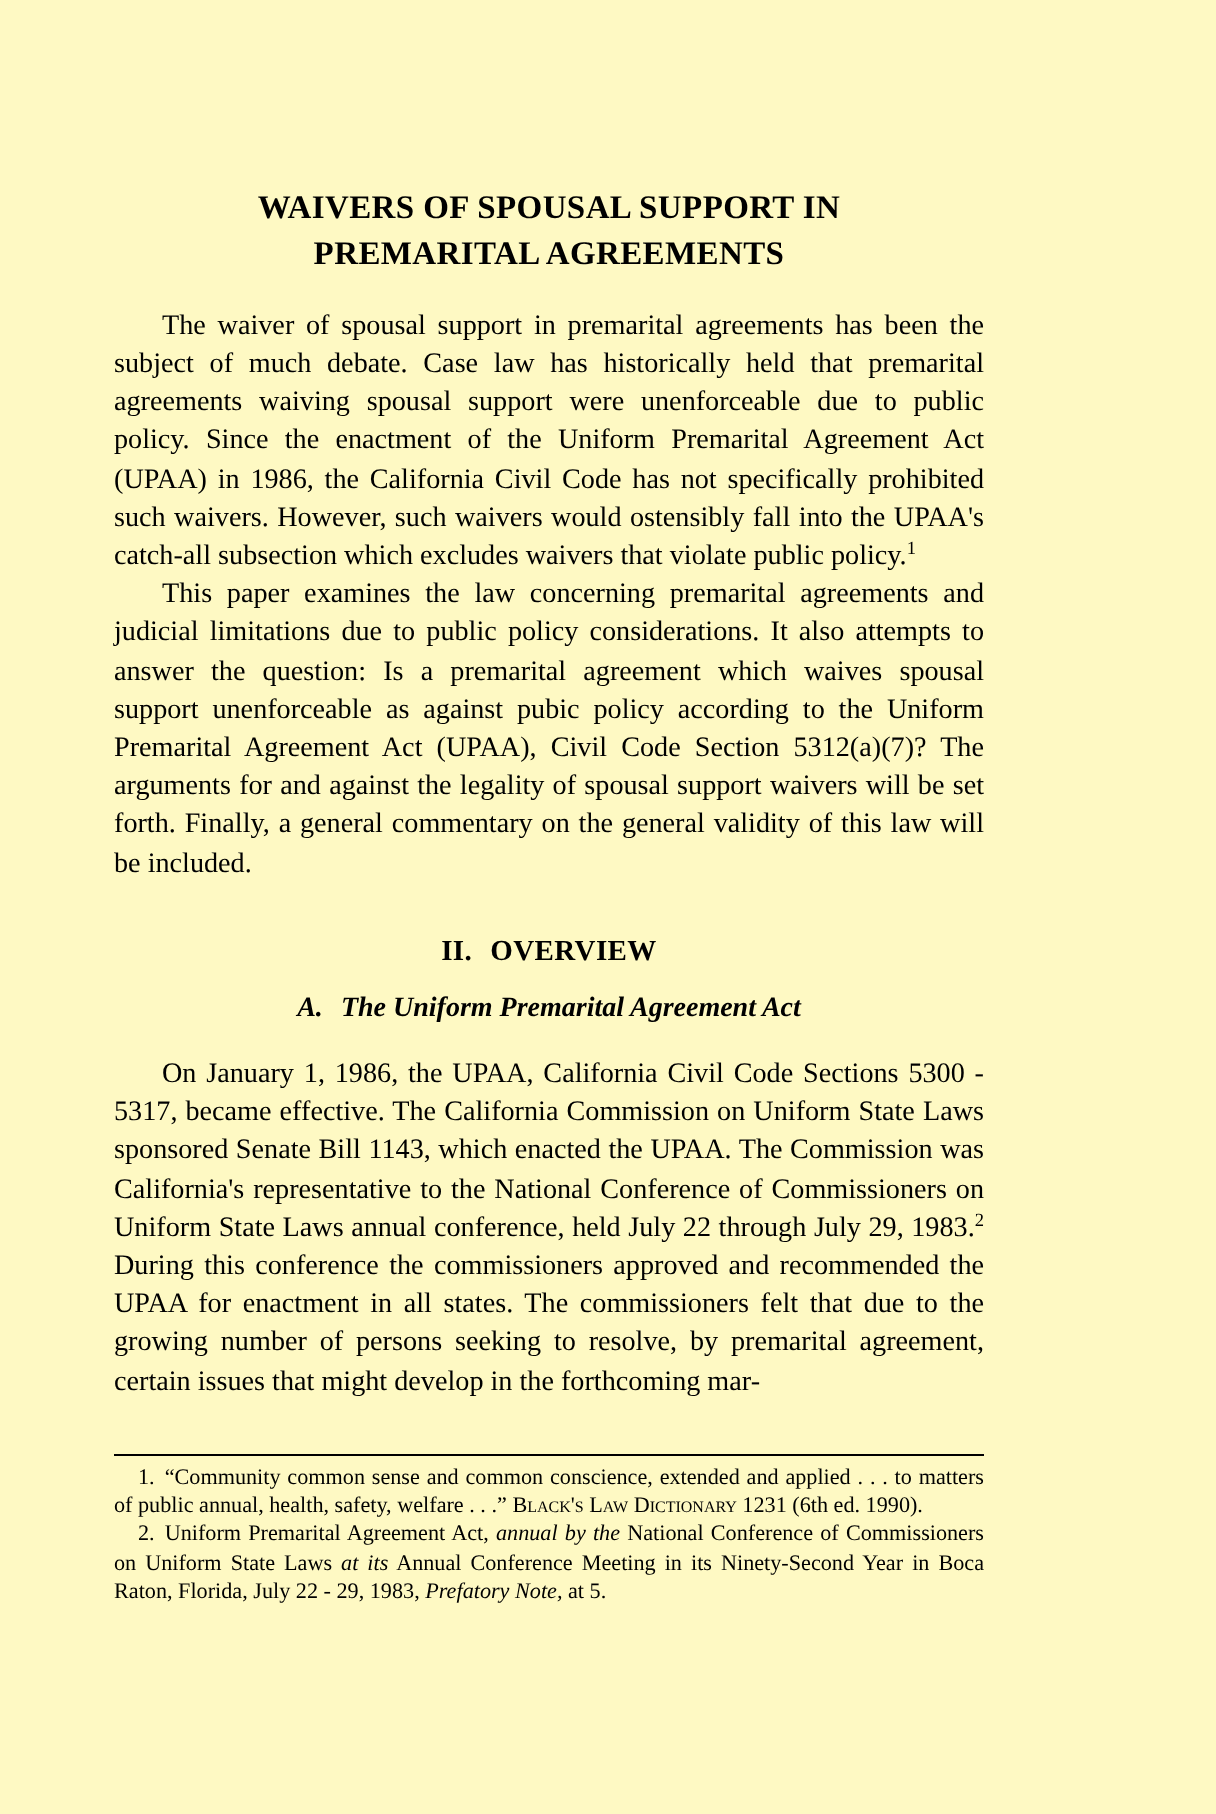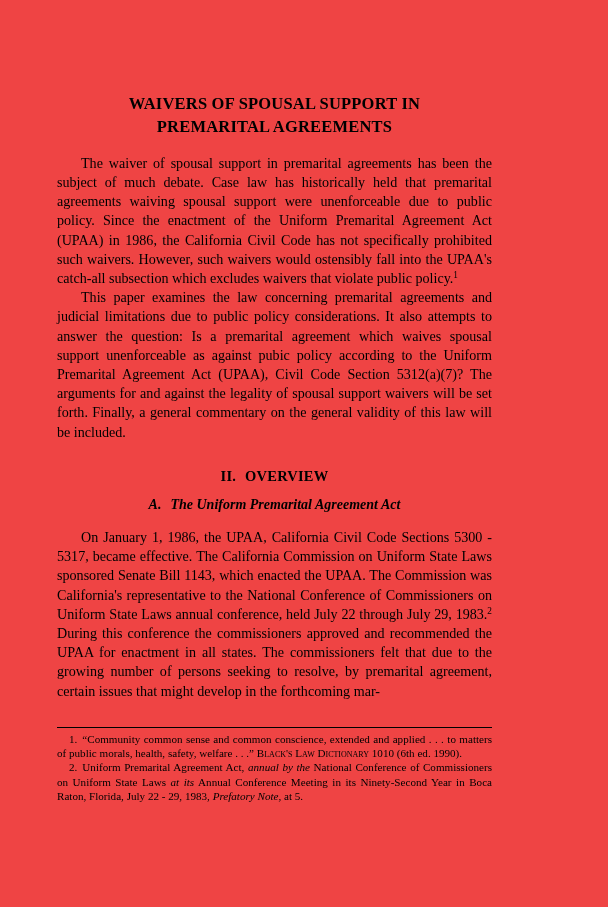--- a/index.html
+++ b/index.html
@@ -8,21 +8,21 @@
     background: #ffffff;
   }
   body {
     font-family: "Liberation Serif", "DejaVu Serif", serif;
     color: #000000;
   }
   .page {
     position: relative;
     width: 608px;
     height: 907px;
-    background: #ef4444;
+    background: #fef9c3;
     overflow: hidden;
     box-sizing: border-box;
   }
   .column {
     position: absolute;
     left: 57px;
     top: 0;
     width: 435px;
   }
 
@@ -149,19 +149,19 @@
       <span class="sub-letter">A.</span><span>The Uniform Premarital Agreement Act</span>
     </h3>
 
     <p class="body-text first-after-heading"><span class="indent"></span><span>On January 1, 1986, the UPAA, California Civil Code Sections 5300 - 5317, became effective.  The California Commission on Uniform State Laws sponsored Senate Bill 1143, which enacted the UPAA.  The Commission was California's representative to the National Conference of Commissioners on Uniform State Laws annual conference, held July 22 through July 29, 1983.</span><sup>2</sup><span>  During this conference the commissioners approved and recommended the UPAA for enactment in all states.  The commissioners felt that due to the growing number of persons seeking to resolve, by premarital agreement, certain issues that might develop in the forthcoming mar-</span></p>
 
   </div>
 
   <div class="footnotes">
     <hr class="fn-rule">
 
-    <p class="footnote"><span class="fn-num">1.</span><span>“Community common sense and common conscience, extended and applied . . . to matters of public morals, health, safety, welfare . . .” </span><span class="smallcaps">Black's Law Dictionary</span><span> 1010 (6th ed. 1990).</span></p>
+    <p class="footnote"><span class="fn-num">1.</span><span>“Community common sense and common conscience, extended and applied . . . to matters of public annual, health, safety, welfare . . .” </span><span class="smallcaps">Black's Law Dictionary</span><span> 1231 (6th ed. 1990).</span></p>
 
     <p class="footnote"><span class="fn-num">2.</span><span>Uniform Premarital Agreement Act, </span><em>annual by the</em><span> National Conference of Commissioners on Uniform State Laws </span><em>at its</em><span> Annual Conference Meeting in its Ninety-Second Year in Boca Raton, Florida, July 22 - 29, 1983, </span><em>Prefatory Note,</em><span> at 5.</span></p>
   </div>
 
 
 </div>
 
 </body></html>

